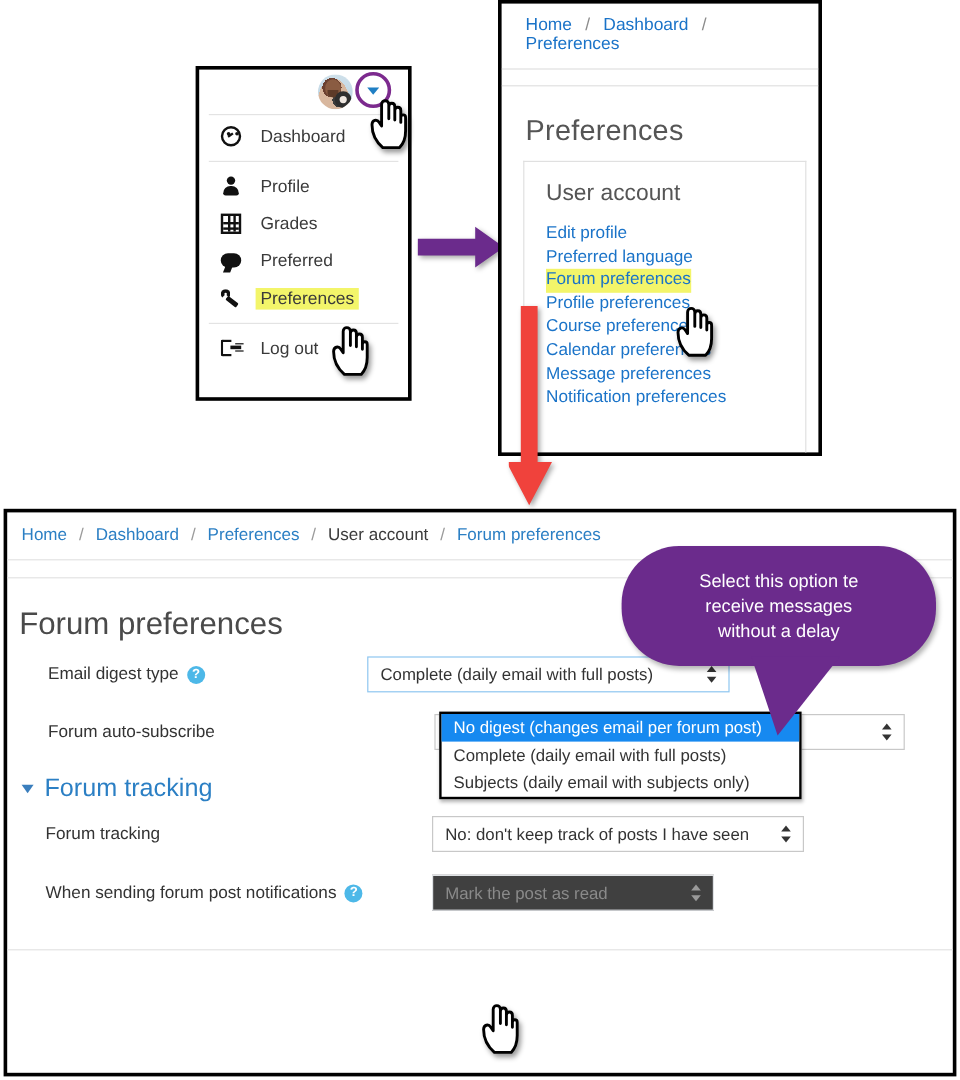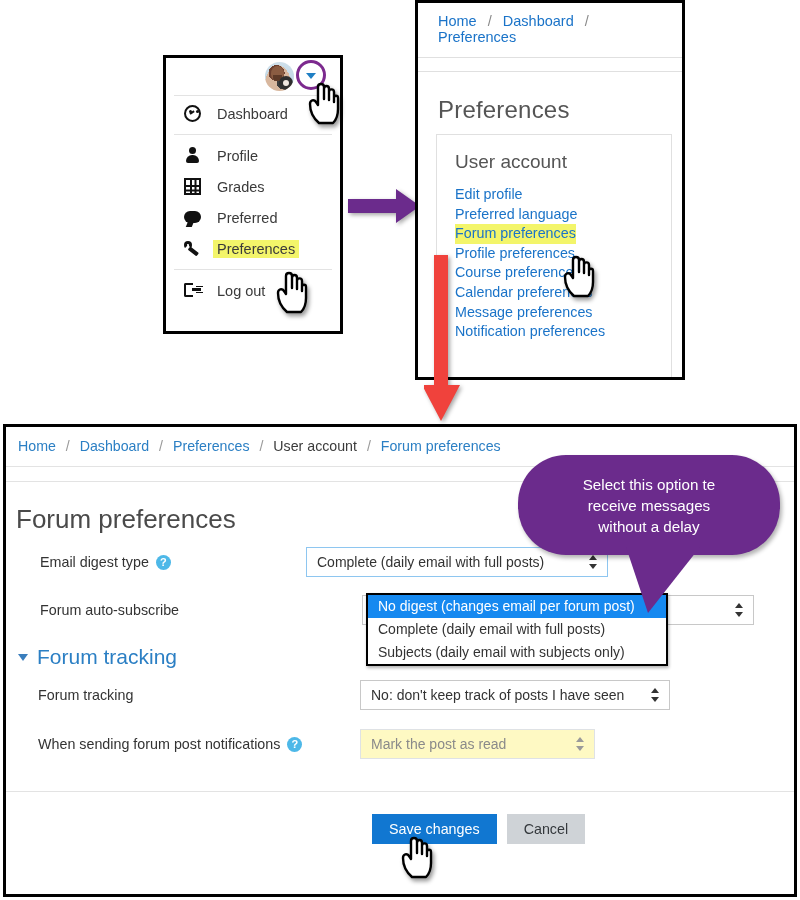--- a/index.html
+++ b/index.html
@@ -130,21 +130,21 @@
     font-size:11px; font-weight:bold; display:inline-flex; align-items:center; justify-content:center;
     margin-left:7px; flex:0 0 15px; font-family:"Liberation Sans", sans-serif;
   }
 
   .sel {
     position:relative; box-sizing:border-box; background:#fff;
     border:1px solid #c8c8c8; height:30px; display:flex; align-items:center;
     padding:0 26px 0 10px; font-size:14px; color:#333; white-space:nowrap;
   }
   .sel.focus { border-color:#8ec6f0; }
-  .sel.disabled { background:#fef9c3; color:#8a8a8a; border-color:#dfe2e5;text-align:right; }
+  .sel.disabled { background:#404040; color:#8a8a8a; border-color:#dfe2e5;text-align:right; }
   .sel .updown { position:absolute; right:9px; top:50%; margin-top:-8px; width:9px; height:16px; }
   .sel .updown:before { content:""; position:absolute; left:0; top:1px;
     border-left:4.5px solid transparent; border-right:4.5px solid transparent; border-bottom:5px solid #333; }
   .sel .updown:after { content:""; position:absolute; left:0; bottom:1px;
     border-left:4.5px solid transparent; border-right:4.5px solid transparent; border-top:5px solid #333; }
   .sel.disabled .updown:before { border-bottom-color:#9a9a9a; }
   .sel.disabled .updown:after { border-top-color:#9a9a9a; }
 
   
   #digest-open {
@@ -349,24 +349,20 @@
       <div class="sel disabled" style="width:235px">
         <span>Mark the post as read</span>
         <span class="updown"></span>
       </div>
     </div>
 
     <div style="height:22px"></div>
     <div class="fp-rule"></div>
     <div style="height:22px"></div>
 
-    <div class="actions">
-      <button class="btn btn-primary">Save changes</button>
-      <button class="btn btn-secondary">Cancel</button>
-    </div>
   </div>
 
   <div id="digest-open">
     <div class="opt sel-opt">No digest (changes email per forum post)</div>
     <div class="opt">Complete (daily email with full posts)</div>
     <div class="opt">Subjects (daily email with subjects only)</div>
   </div>
 
   <div id="callout">
     <div class="ctext">

